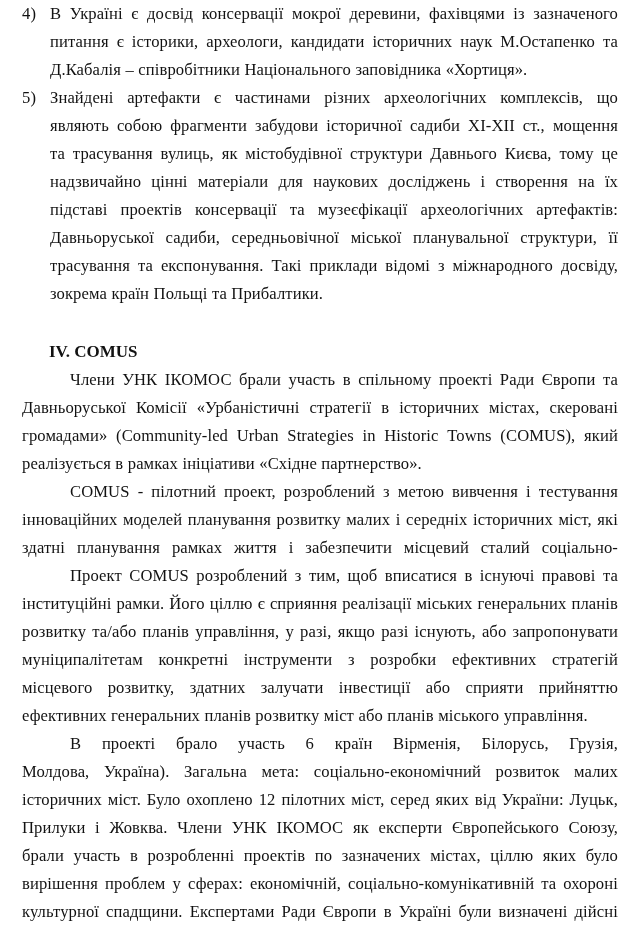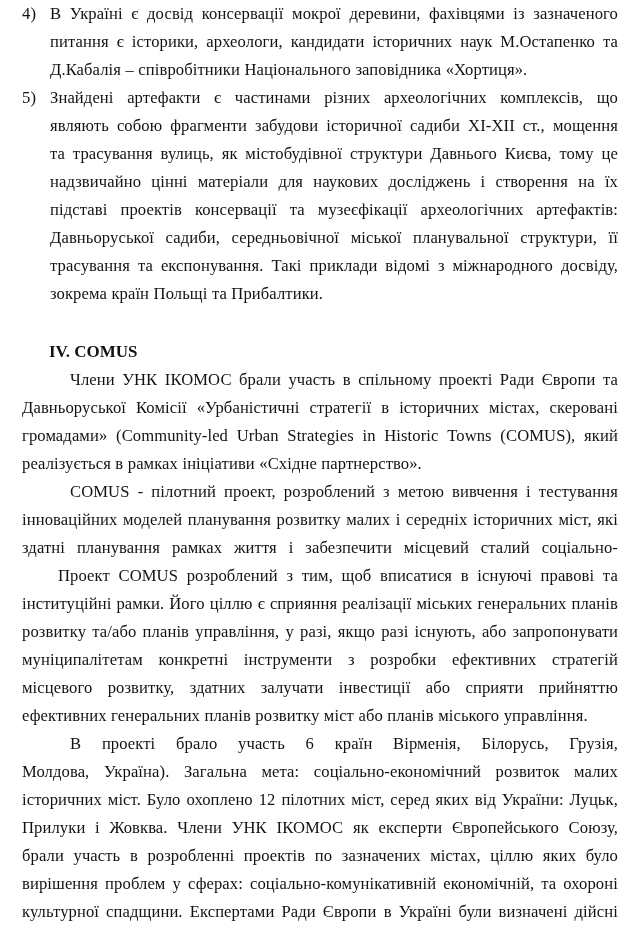--- a/index.html
+++ b/index.html
@@ -283,21 +283,21 @@
         <span>і</span>
         <span>забезпечити</span>
         <span>місцевий</span>
         <span>сталий</span>
         <span>соціально-</span>
     </span>
   </div>
 
   <div class="para doc-text">
     <span class="ln j">
-      <span style="margin-left:36px">Проект</span>
+      <span style="margin-left:48px">Проект</span>
         <span>COMUS</span>
         <span>розроблений</span>
         <span>з</span>
         <span>тим,</span>
         <span>щоб</span>
         <span>вписатися</span>
         <span>в</span>
         <span>існуючі</span>
         <span>правові</span>
         <span>та</span>
@@ -407,22 +407,22 @@
         <span>містах,</span>
         <span>ціллю</span>
         <span>яких</span>
         <span>було</span>
     </span>
     <span class="ln j">
       <span>вирішення</span>
         <span>проблем</span>
         <span>у</span>
         <span>сферах:</span>
+        <span>економічній,</span>
         <span>соціально-комунікативній</span>
-        <span>економічній,</span>
         <span>та</span>
         <span>охороні</span>
     </span>
     <span class="ln j">
       <span>культурної</span>
         <span>спадщини.</span>
         <span>Експертами</span>
         <span>Ради</span>
         <span>Європи</span>
         <span>в</span>

